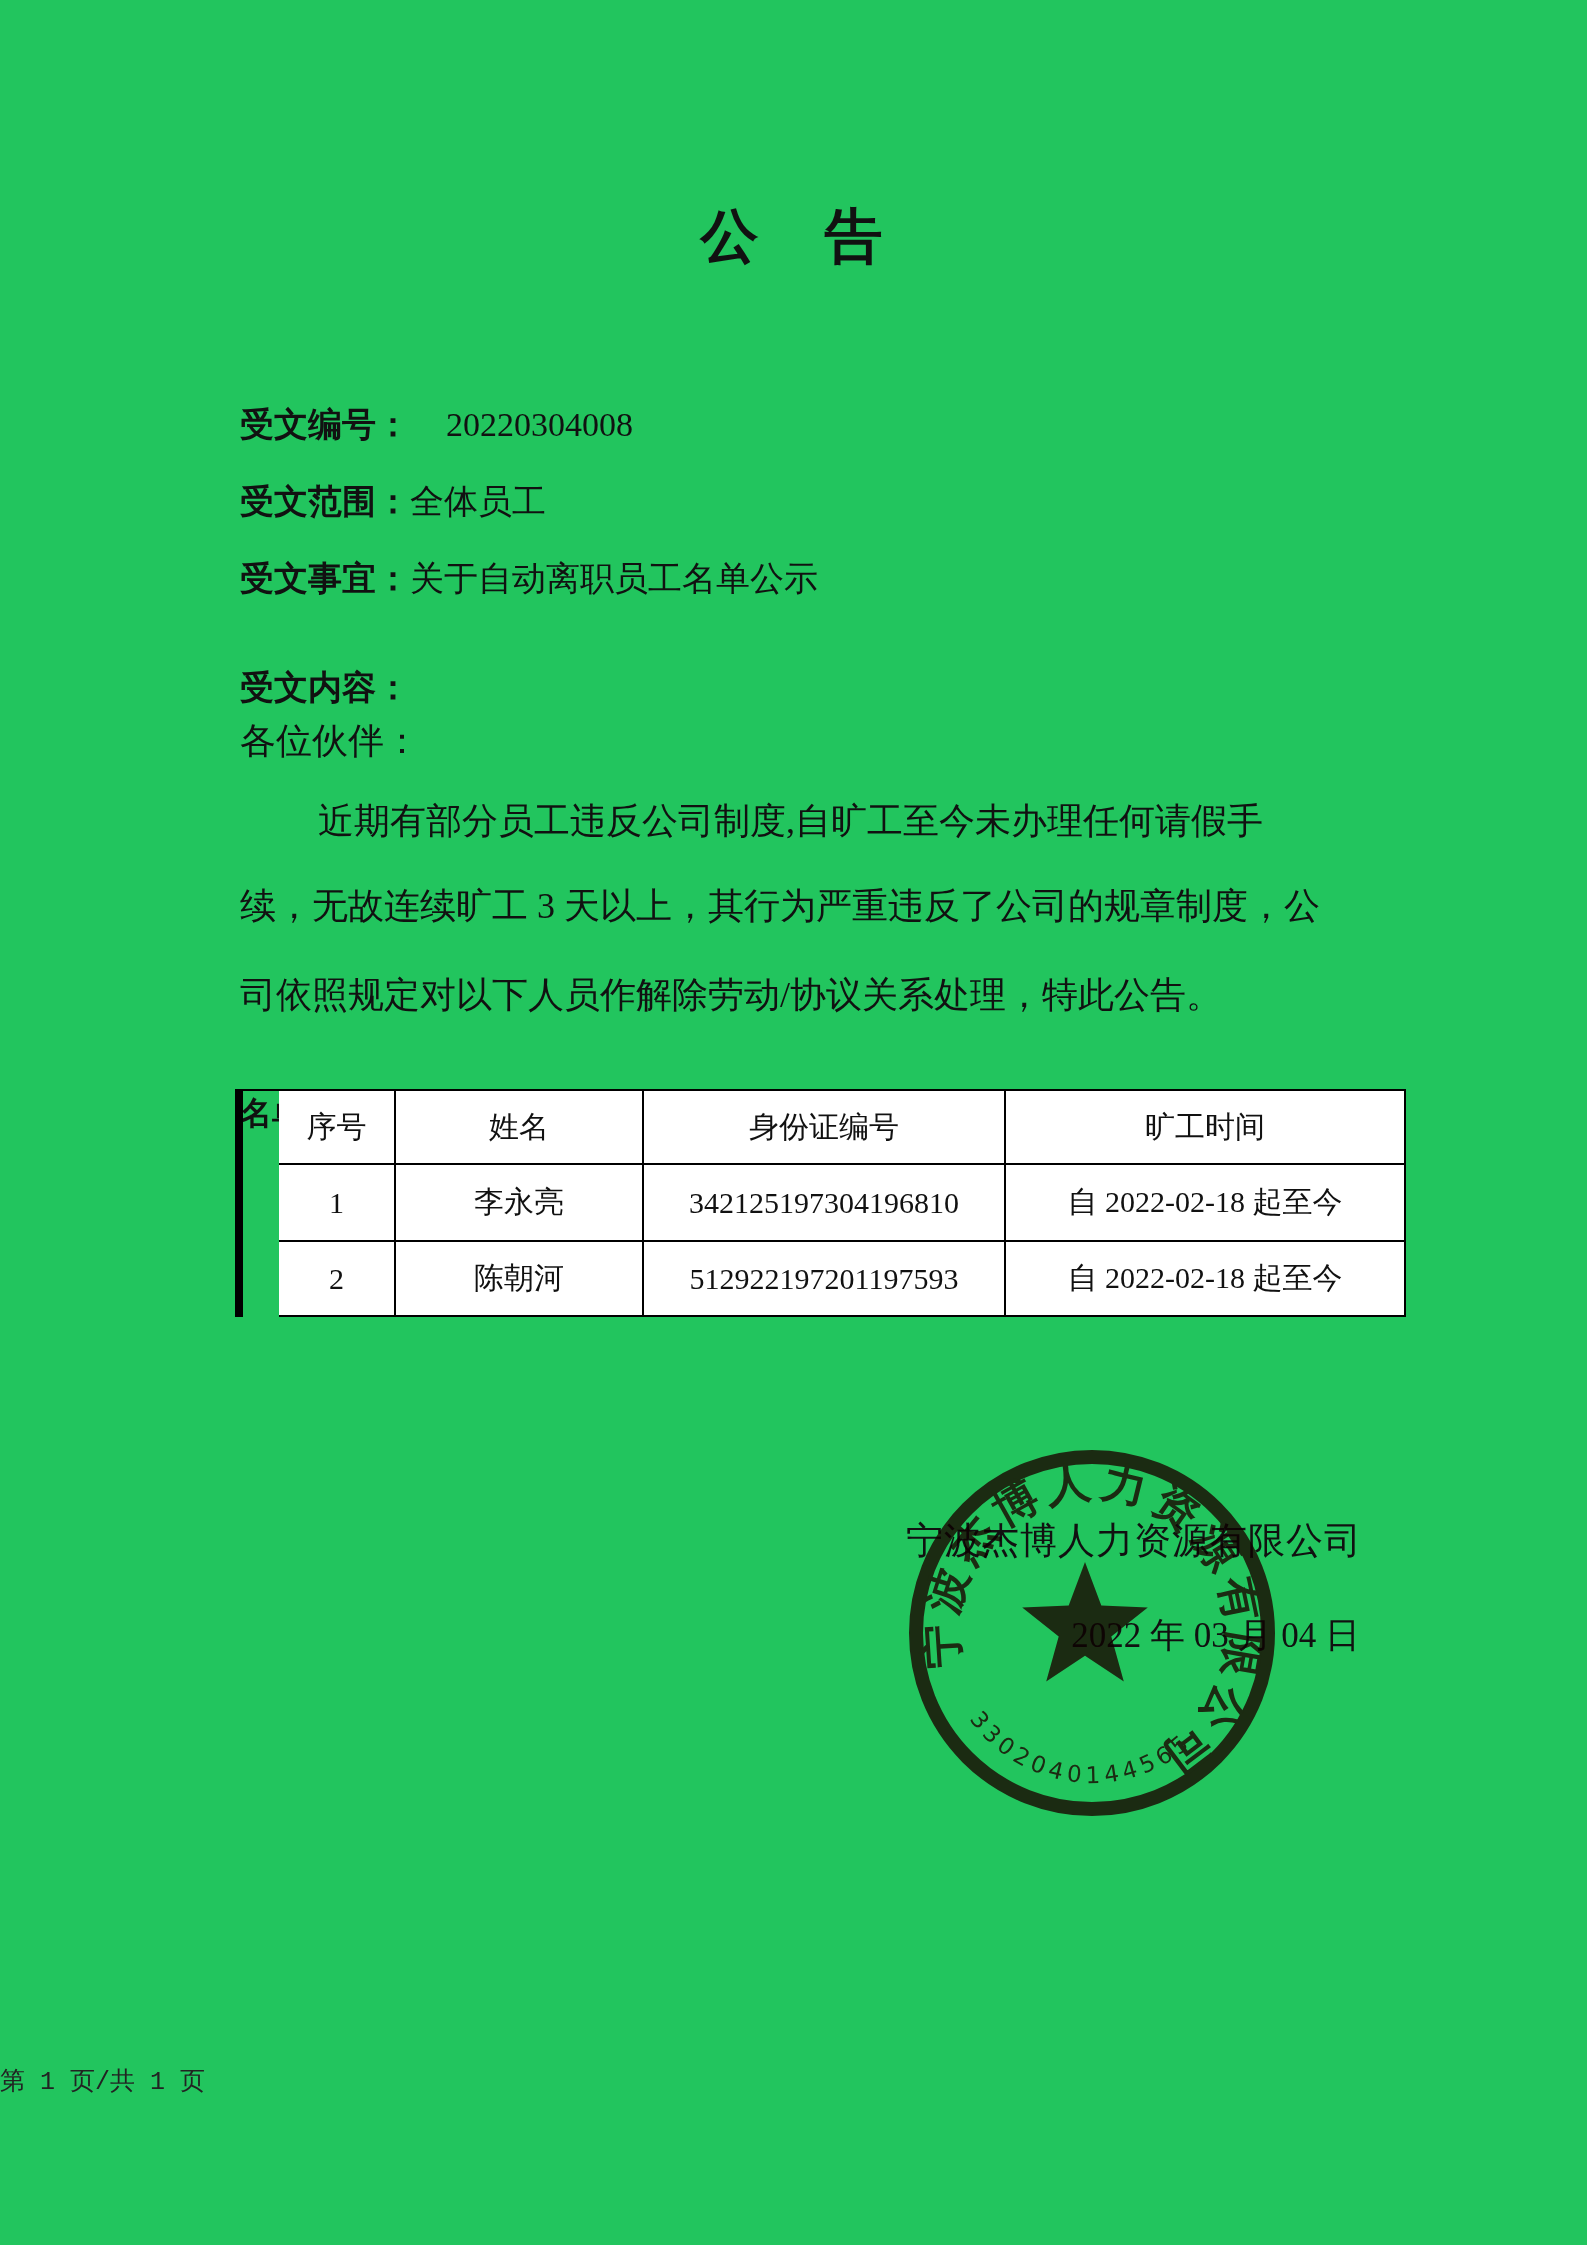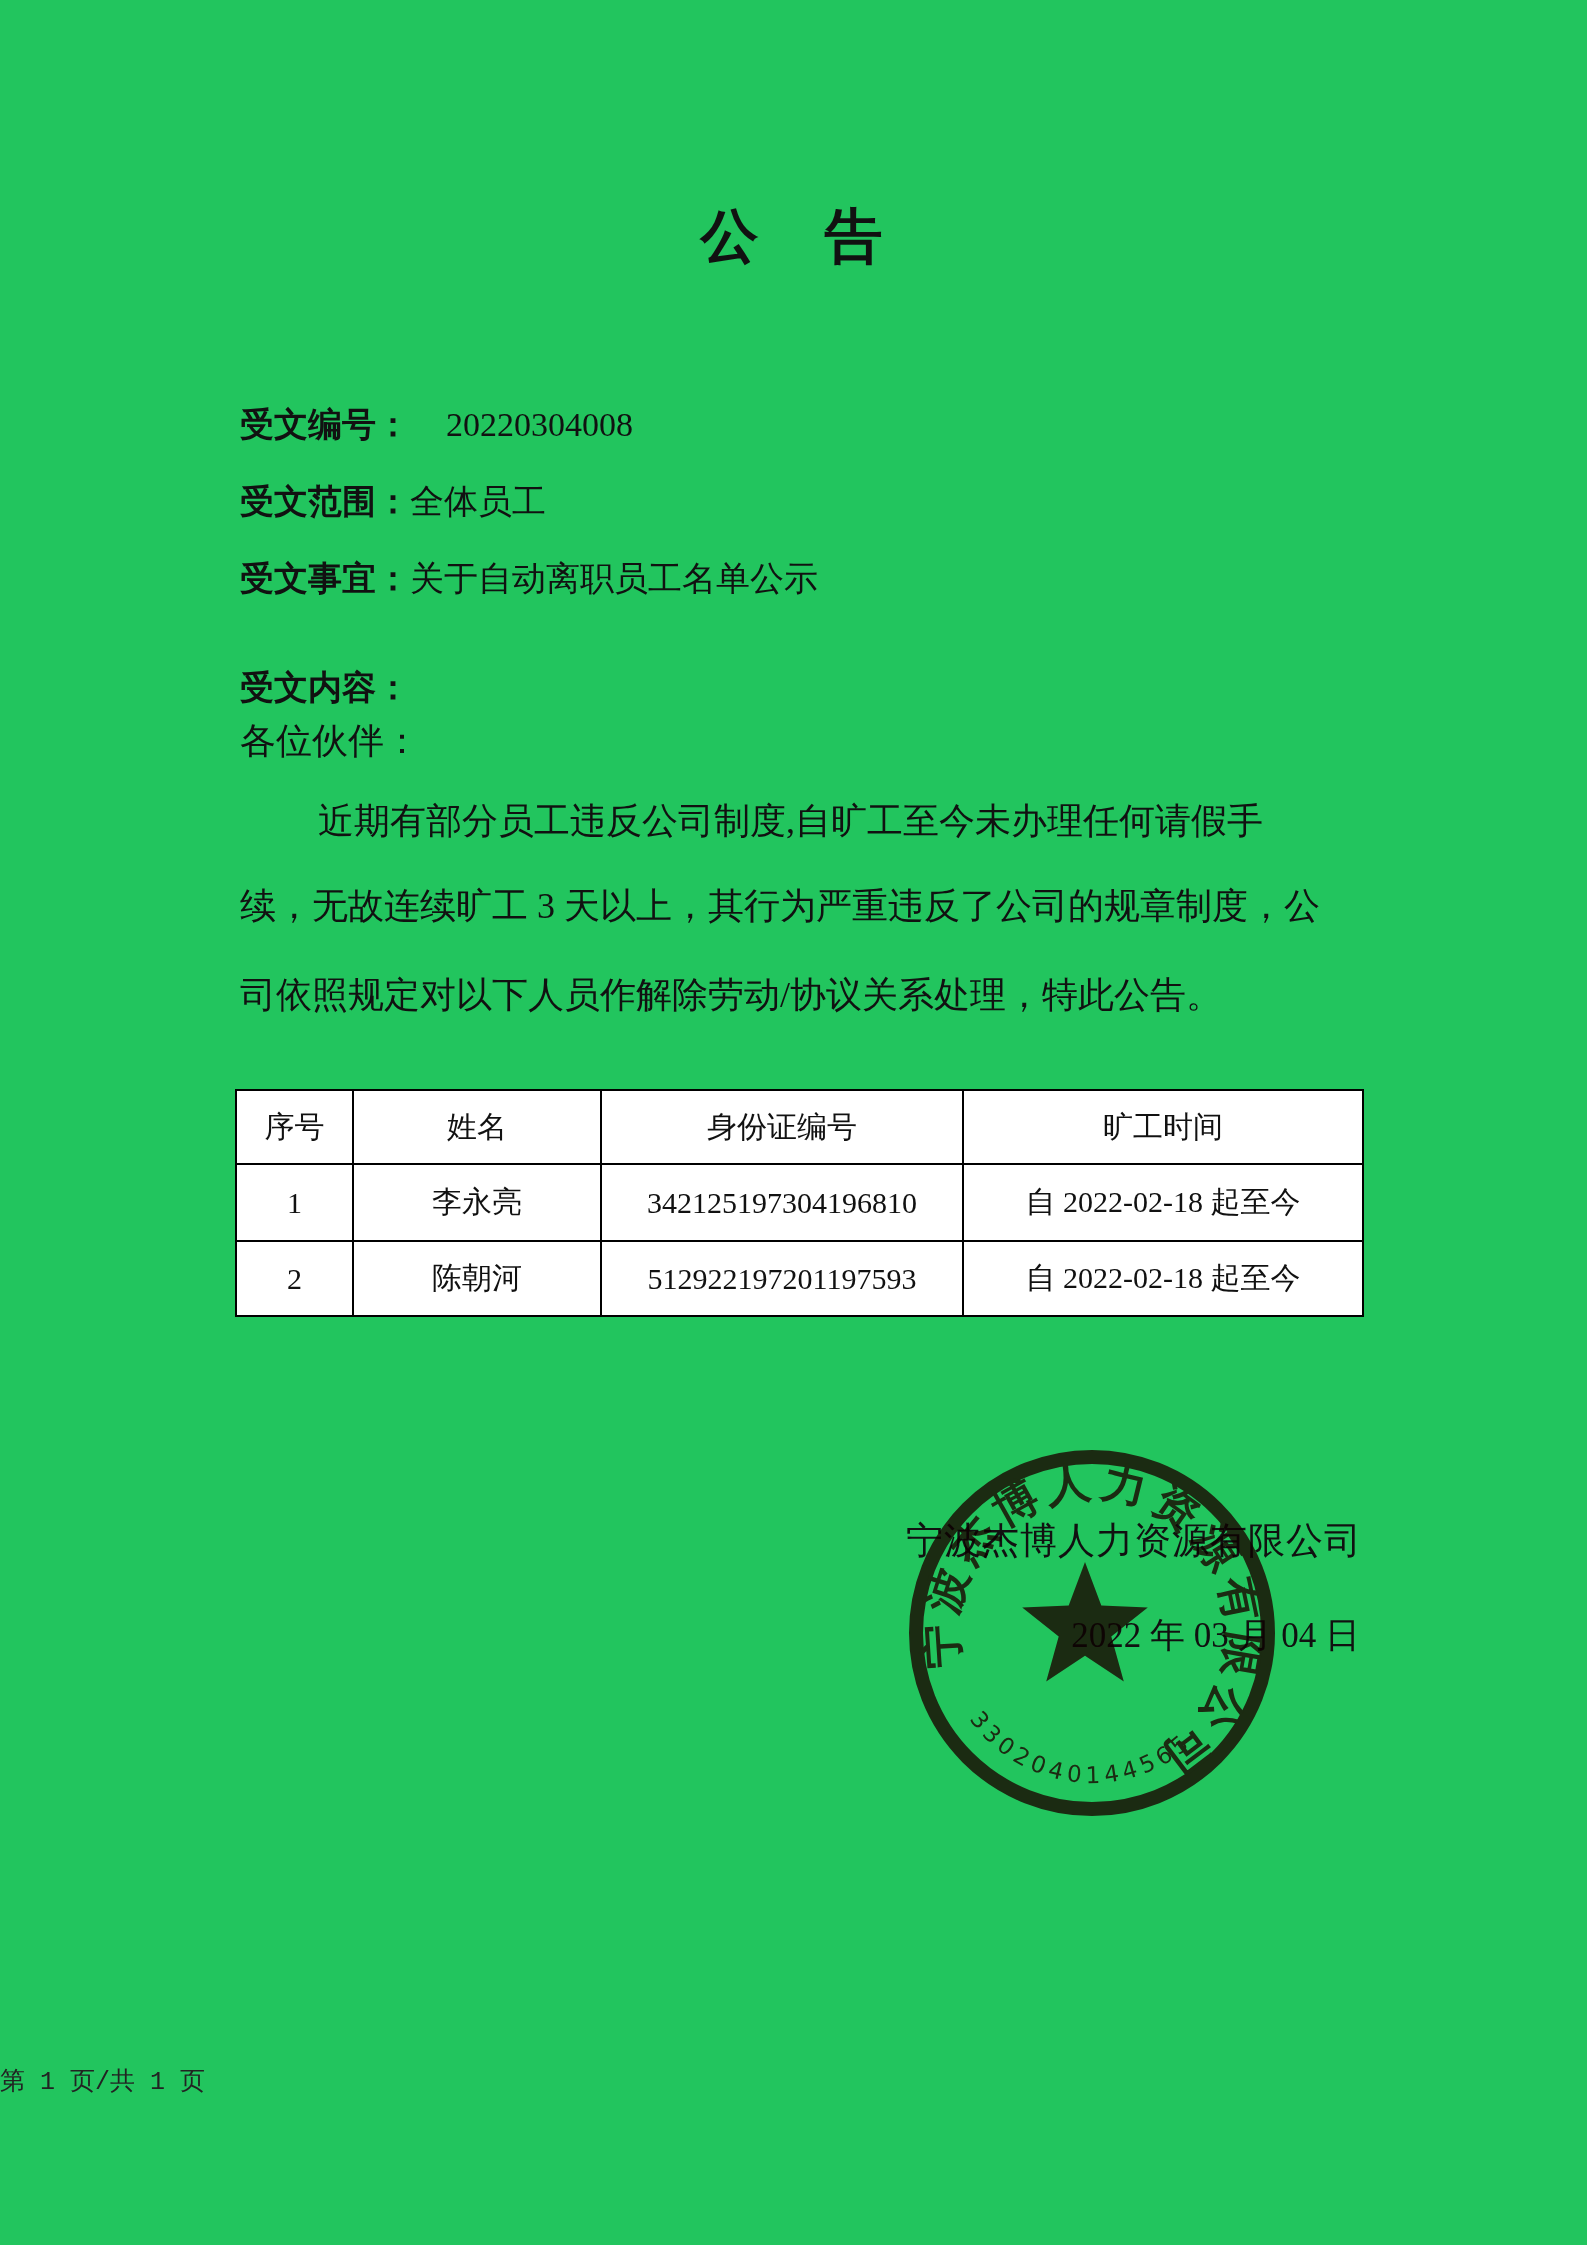--- a/index.html
+++ b/index.html
@@ -28,22 +28,23 @@
   .p1{top:797px;left:318px;}
   .p2{top:882px;}
   .p3{top:971px;}
   .list-label{top:1092px;left:240px;font-size:32px;font-weight:bold;}
   .notice-table{
     position:absolute;top:1089px;left:235px;
     display:grid;
     grid-template-columns:117px 248px 362px 400px;
     grid-template-rows:74px 77px 75px;
     border-top:2px solid #000;
-    border-left:2px solid #000000;
+    border-left:8px solid #000000;
     font-size:30px;
+    padding-left:36px;
   }
   .notice-table .cell{
     border-right:2px solid #000;
     border-bottom:2px solid #000;
     display:flex;align-items:center;justify-content:center;
     background:#fff;
   }
   .sig-company{top:1516px;right:225px;font-size:37px;letter-spacing:1px;}
   .sig-date{top:1612px;right:227px;font-size:35px;}
   .footer{top:2064px;left:0;width:1312px;text-align:left;font-size:25px;color:#222;font-family:Liberation Mono, monospace;}

